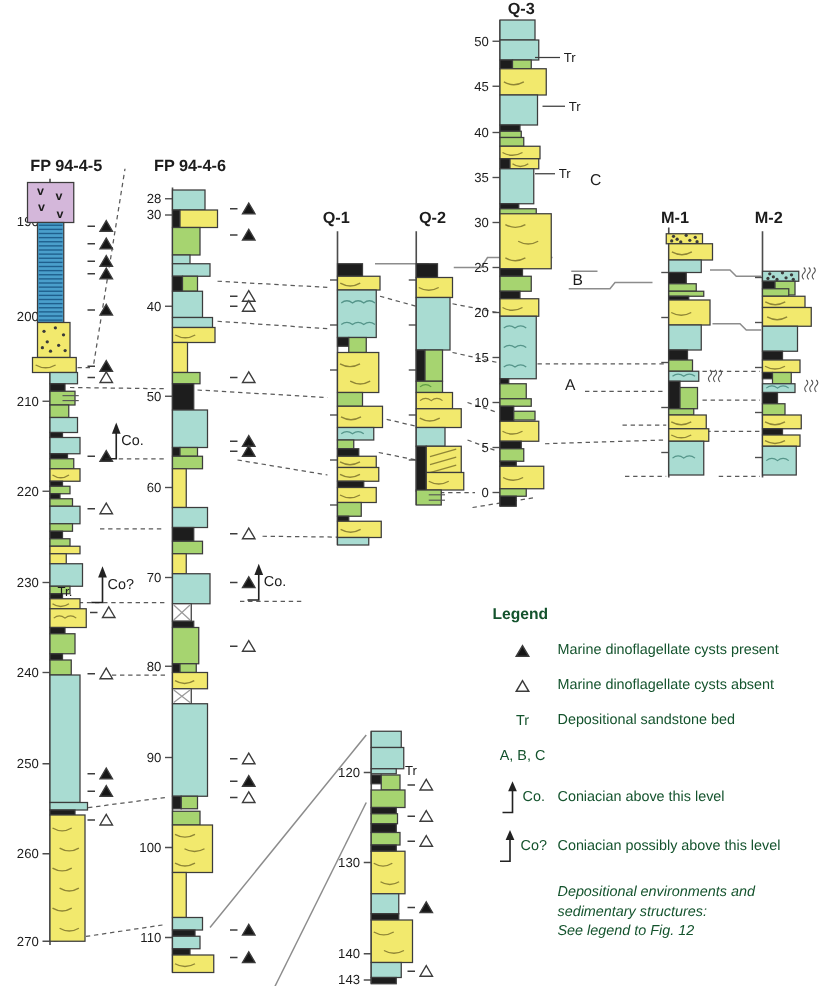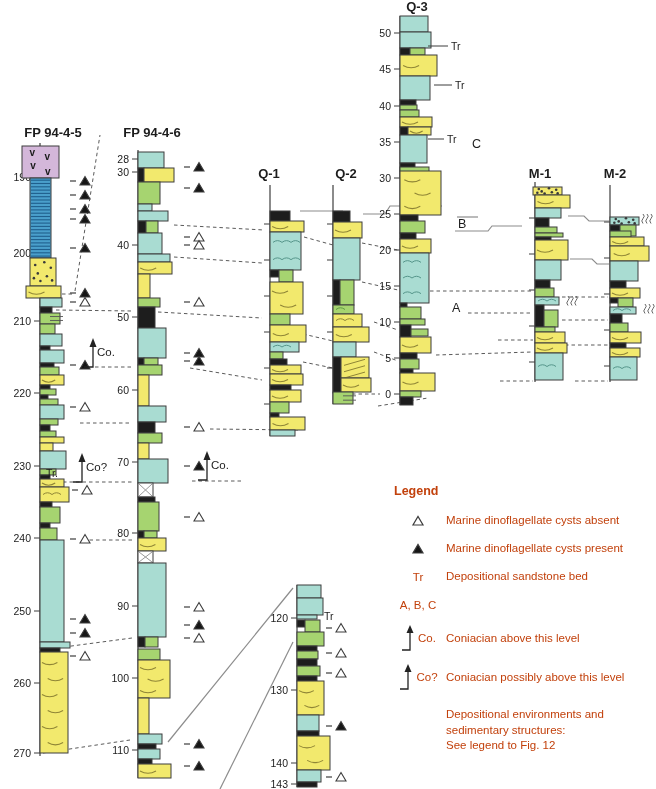--- a/index.html
+++ b/index.html
@@ -1,26 +1,26 @@
 <!DOCTYPE html>
 <html><head>
 <meta charset="utf-8">
 <style>
   html,body{margin:0;padding:0;background:#fff;}
   .canvas{position:relative;width:656px;height:789px;background:#ffffff;
           font-family:"Liberation Sans",sans-serif;overflow:hidden;}
   #diagram{position:absolute;left:0;top:0;}
   #diagram text{font-family:"Liberation Sans",sans-serif;fill:#1c1c1c;}
-  .legend{position:absolute;left:390px;top:484px;width:266px;color:#c2410c;}
+  .legend{position:absolute;left:390px;top:484px;width:266px;color:#14532d;}
   .legend-title{font-weight:bold;font-size:12.5px;margin:0 0 13px 4px;}
   .legend-row{display:flex;align-items:center;margin-bottom:9px;min-height:19px;}
   .legend-sym{flex:0 0 56px;display:flex;justify-content:center;align-items:center;
               font-size:11.5px;gap:2px;}
   .legend-label{font-size:11.5px;line-height:1.25;}
-  .legend-notes{margin:15px 0 0 56px;font-size:11.5px;line-height:1.35;white-space:pre-line;}
+  .legend-notes{margin:15px 0 0 56px;font-size:11.5px;line-height:1.35;white-space:pre-line;font-style:italic;}
 </style>
 </head>
 <body>
 
 <div class="canvas">
   <svg id="diagram" width="656" height="789" viewBox="0 0 656 789">
       <g>
         <line x1="75" y1="291" x2="100" y2="135" stroke="#5a5a5a" stroke-width="1" stroke-dasharray="3.5,3"></line>
         <line x1="62" y1="294" x2="74" y2="294" stroke="#5a5a5a" stroke-width="1" stroke-dasharray="3.5,3"></line>
         <line x1="56" y1="310" x2="132" y2="311" stroke="#5a5a5a" stroke-width="1" stroke-dasharray="3.5,3"></line>
@@ -602,32 +602,32 @@
         <text x="615" y="178" text-anchor="middle" font-size="13" font-weight="bold">M-2</text>
       </g>
     </svg>
 
   <div class="legend">
     <div class="legend-title">Legend</div>
     <div id="legend-rows">
         <div class="legend-row">
           <span class="legend-sym">
             <svg width="16" height="13">
+              <polygon points="3,11 13,11 8,2.5" fill="#151515" stroke="#3c3c3c" stroke-width="1.2"></polygon>
+            </svg>
+          </span>
+          <span class="legend-label">Marine dinoflagellate cysts present</span>
+        </div>
+        <div class="legend-row">
+          <span class="legend-sym">
+            <svg width="16" height="13">
               <polygon points="3,11 13,11 8,2.5" fill="#ffffff" stroke="#3c3c3c" stroke-width="1.2"></polygon>
             </svg>
           </span>
           <span class="legend-label">Marine dinoflagellate cysts absent</span>
-        </div>
-        <div class="legend-row">
-          <span class="legend-sym">
-            <svg width="16" height="13">
-              <polygon points="3,11 13,11 8,2.5" fill="#151515" stroke="#3c3c3c" stroke-width="1.2"></polygon>
-            </svg>
-          </span>
-          <span class="legend-label">Marine dinoflagellate cysts present</span>
         </div>
         <div class="legend-row">
           <span class="legend-sym">Tr</span>
           <span class="legend-label">Depositional sandstone bed</span>
         </div>
         <div class="legend-row">
           <span class="legend-sym">A, B, C</span>
         </div>
         <div class="legend-row">
           <span class="legend-sym">

